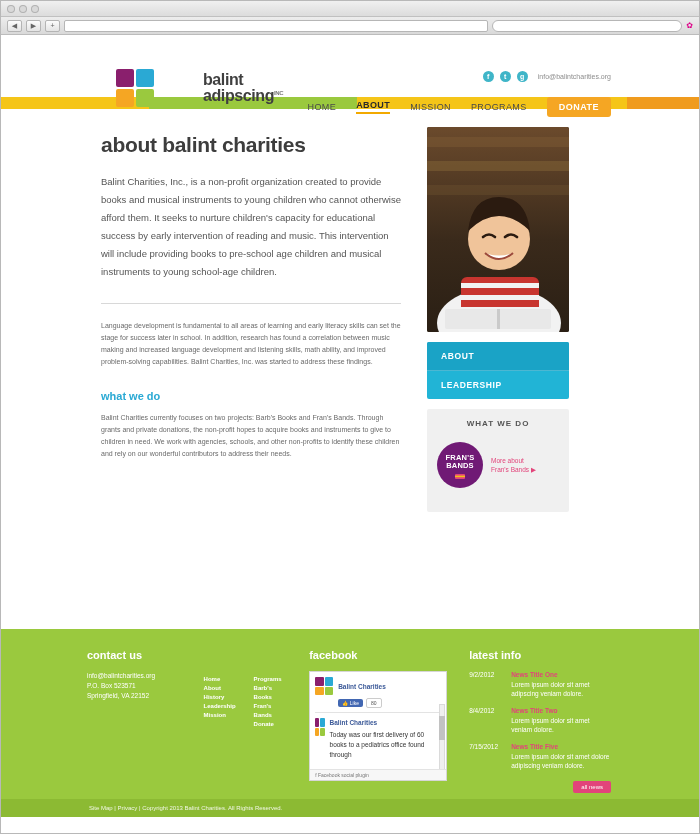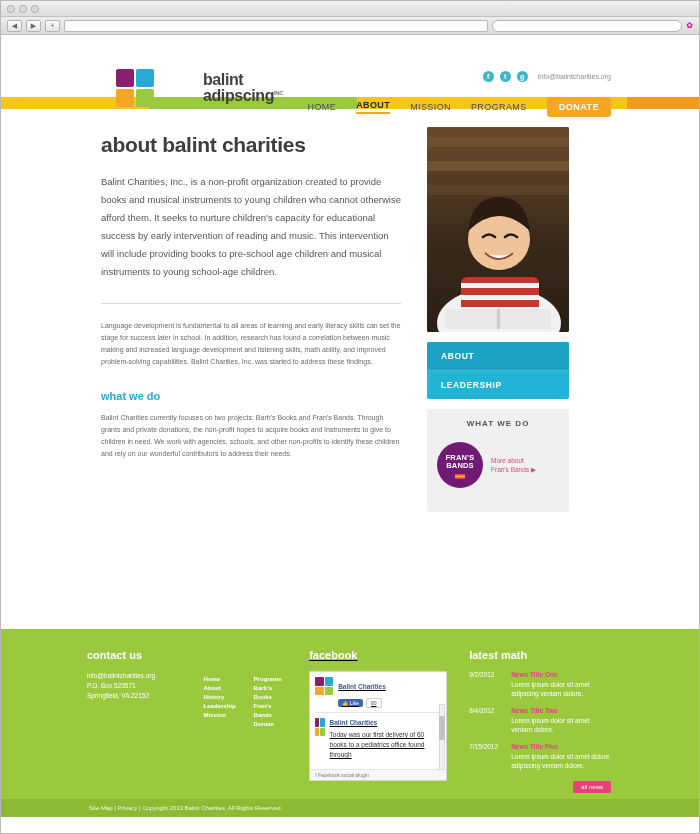--- a/index.html
+++ b/index.html
@@ -130,21 +130,21 @@
 
   
   .footer { background:#9ac93e; padding:20px 88px 4px 86px; height:170px; }
   .footer-cols { display:flex; gap:22px; }
   .fc-title { font-size:11px; color:#fff; font-weight:bold; margin:0 0 10px 0; }
   .fc-contact { width:100px; }
   .fc-contact .line { font-size:6.5px; color:#fff; line-height:10px; }
   .fc-links { display:flex; gap:18px; padding-top:26px; }
   .fc-links ul { list-style:none; margin:0; padding:0; }
   .fc-links li { font-size:6px; color:#fff; font-weight:bold; line-height:9px; }
-  .fc-fb { width:140px;text-decoration:underline; }
+  .fc-fb { width:140px; }
   .fbbox { background:#fff; border:1px solid #d6d6d6; width:138px; height:110px; position:relative; overflow:hidden;}
   .fb-head { display:flex; align-items:center; gap:5px; padding:5px 5px 3px 5px; }
   .fb-mini { width:18px; height:18px; display:grid; grid-template-columns:1fr 1fr; grid-template-rows:1fr 1fr; gap:1px;}
   .fb-mini div{ border-radius:1px; }
   .fb-name { font-size:6.5px; font-weight:bold; color:#3b5998; }
   .fb-likebar { display:flex; align-items:center; gap:3px; padding:0 5px 4px 28px; }
   .fb-like { background:#4267b2; color:#fff; font-size:5px; padding:1px 4px; border-radius:2px; }
   .fb-count { font-size:5px; color:#555; border:1px solid #ccc; padding:1px 4px; border-radius:2px; }
   .fb-sep { border-top:1px solid #e3e3e3; margin:0 5px; }
   .fb-post { display:flex; gap:5px; padding:5px; }
@@ -355,21 +355,21 @@
             <div class="fb-scroll"></div>
             <div class="fb-thumb"></div>
             <div class="fb-foot">
               <span>f</span>
               <span>Facebook social plugin</span>
             </div>
           </div>
         </div>
 
         <div class="fc-news">
-          <div class="fc-title">latest math</div>
+          <div class="fc-title">latest info</div>
 
           <div class="news-row">
             <div class="news-date">9/2/2012</div>
             <div>
               <div class="news-title">News Title One</div>
               <div class="news-desc">Lorem ipsum dolor sit amet adipscing veniam dolore.</div>
             </div>
           </div>
 
           <div class="news-row">

